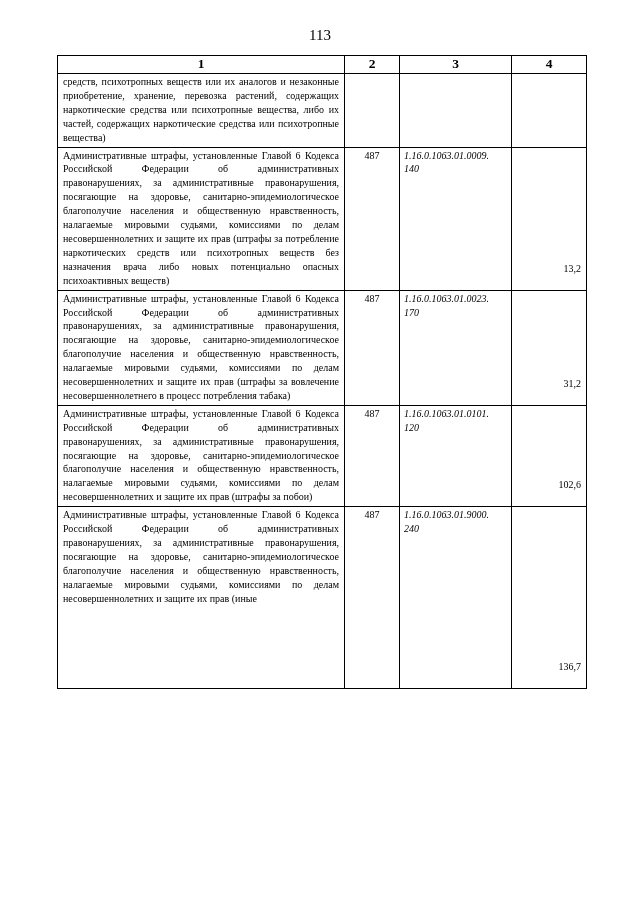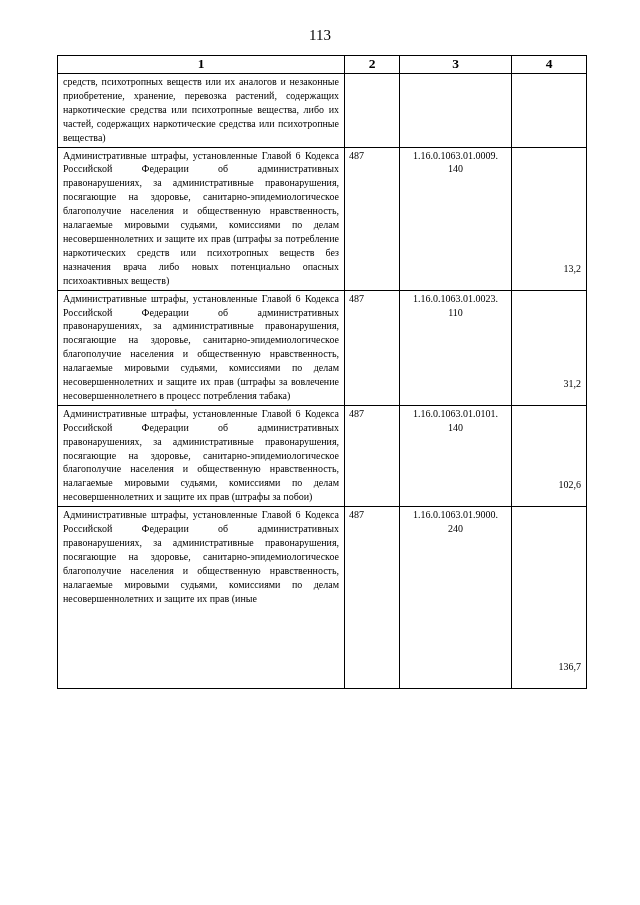--- a/index.html
+++ b/index.html
@@ -44,24 +44,25 @@
   .doc-table td {
     line-height: 13.9px;
     padding: 1px 4px 2px 4px;
   }
   td.c1 {
     text-align: justify;
     padding-left: 5px;
     padding-right: 5px;
   }
   td.c2 {
+    text-align: center;
   }
   td.c3 {
-    text-align: center;
     white-space: pre-line;
+    font-style: italic;
   }
   td.c4 {
     text-align: right;
     vertical-align: bottom;
     padding-right: 5px;
     padding-bottom: 14px;
   }
   tr.row-tall td {
     height: 166px;
   }
@@ -99,28 +100,28 @@
         <td class="c1">Административные штрафы, установленные Главой 6 Кодекса Российской Федерации об административных правонарушениях, за административные правонарушения, посягающие на здоровье, санитарно-эпидемиологическое благополучие населения и общественную нравственность, налагаемые мировыми судьями, комиссиями по делам несовершеннолетних и защите их прав (штрафы за потребление наркотических средств или психотропных веществ без назначения врача либо новых потенциально опасных психоактивных веществ)</td>
         <td class="c2">487</td>
         <td class="c3">1.16.0.1063.01.0009.
 140</td>
         <td class="c4">13,2</td>
       </tr>
       <tr>
         <td class="c1">Административные штрафы, установленные Главой 6 Кодекса Российской Федерации об административных правонарушениях, за административные правонарушения, посягающие на здоровье, санитарно-эпидемиологическое благополучие населения и общественную нравственность, налагаемые мировыми судьями, комиссиями по делам несовершеннолетних и защите их прав (штрафы за вовлечение несовершеннолетнего в процесс потребления табака)</td>
         <td class="c2">487</td>
         <td class="c3">1.16.0.1063.01.0023.
-110</td>
+170</td>
         <td class="c4">31,2</td>
       </tr>
       <tr>
         <td class="c1">Административные штрафы, установленные Главой 6 Кодекса Российской Федерации об административных правонарушениях, за административные правонарушения, посягающие на здоровье, санитарно-эпидемиологическое благополучие населения и общественную нравственность, налагаемые мировыми судьями, комиссиями по делам несовершеннолетних и защите их прав (штрафы за побои)</td>
         <td class="c2">487</td>
         <td class="c3">1.16.0.1063.01.0101.
-140</td>
+120</td>
         <td class="c4">102,6</td>
       </tr>
       <tr class="row-tall">
         <td class="c1">Административные штрафы, установленные Главой 6 Кодекса Российской Федерации об административных правонарушениях, за административные правонарушения, посягающие на здоровье, санитарно-эпидемиологическое благополучие населения и общественную нравственность, налагаемые мировыми судьями, комиссиями по делам несовершеннолетних и защите их прав (иные</td>
         <td class="c2">487</td>
         <td class="c3">1.16.0.1063.01.9000.
 240</td>
         <td class="c4">136,7</td>
       </tr>
     </tbody>

